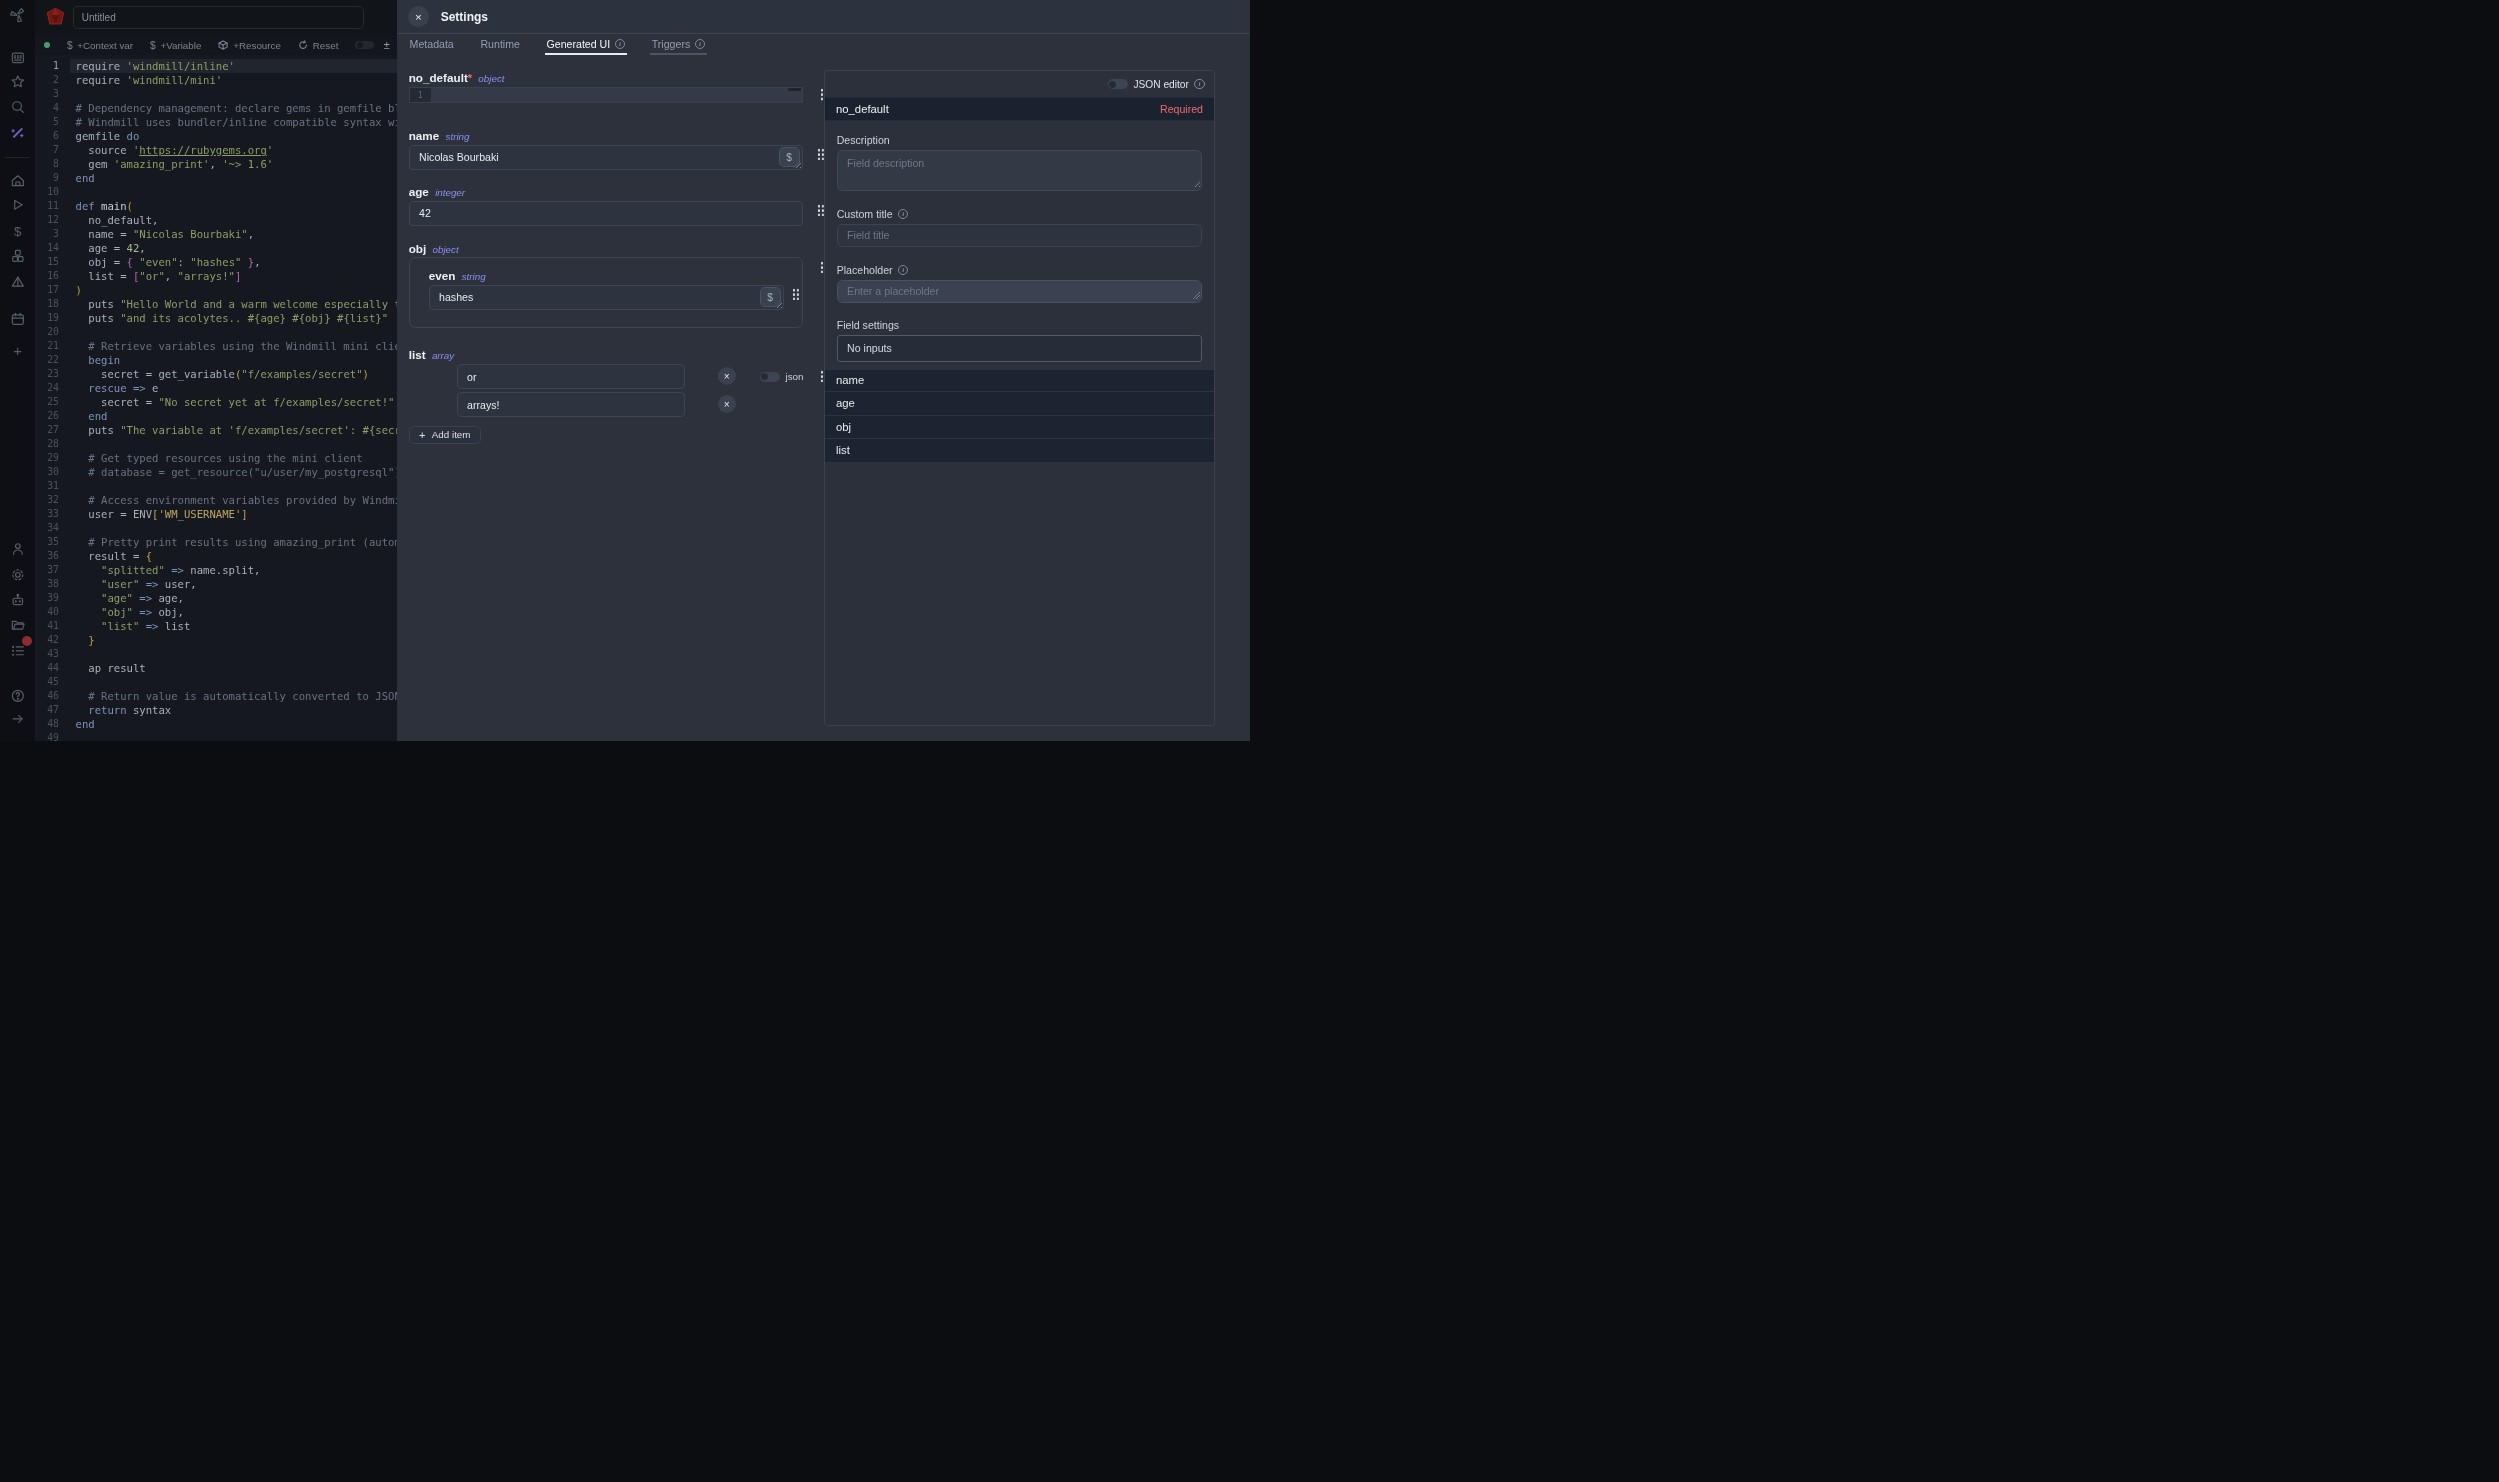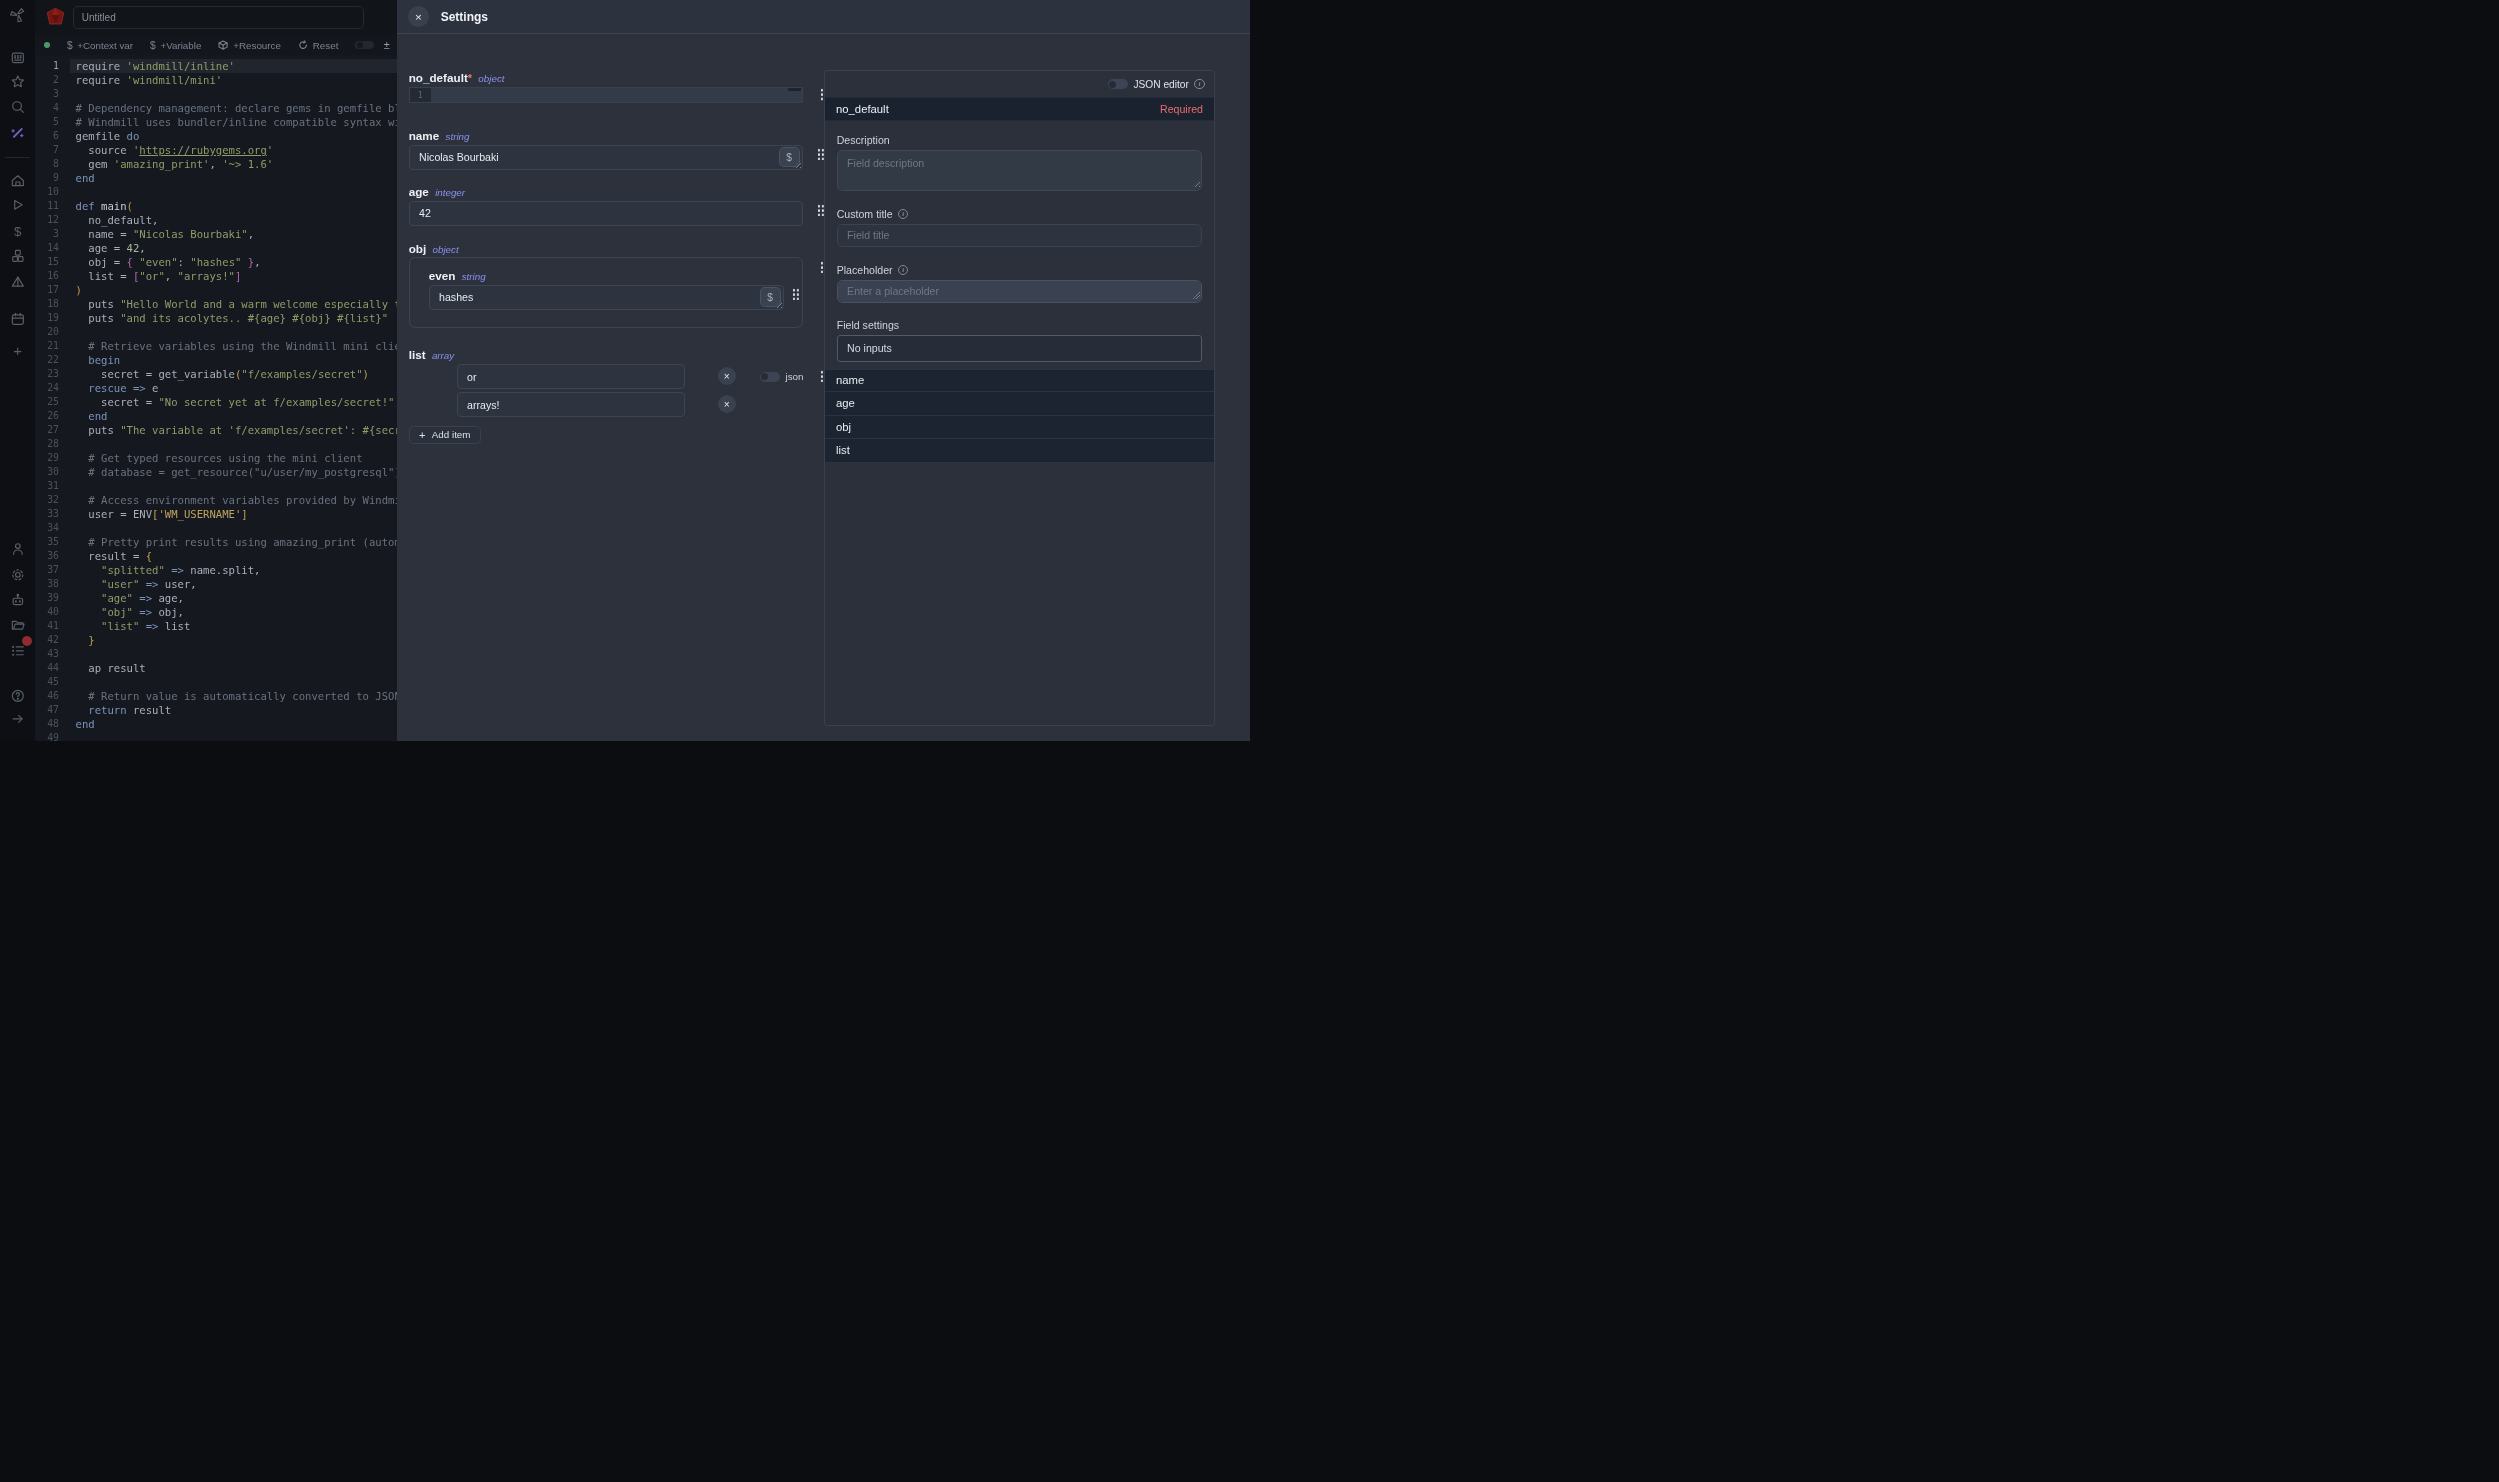--- a/index.html
+++ b/index.html
@@ -330,33 +330,49 @@
           <div class="cl"><span class="g">37</span><span class="cd"><span class="t-d">    </span><span class="t-s">"splitted"</span><span class="t-d"> </span><span class="t-a">=&gt;</span><span class="t-d"> name.split,</span></span></div>
           <div class="cl"><span class="g">38</span><span class="cd"><span class="t-d">    </span><span class="t-s">"user"</span><span class="t-d"> </span><span class="t-a">=&gt;</span><span class="t-d"> user,</span></span></div>
           <div class="cl"><span class="g">39</span><span class="cd"><span class="t-d">    </span><span class="t-s">"age"</span><span class="t-d"> </span><span class="t-a">=&gt;</span><span class="t-d"> age,</span></span></div>
           <div class="cl"><span class="g">40</span><span class="cd"><span class="t-d">    </span><span class="t-s">"obj"</span><span class="t-d"> </span><span class="t-a">=&gt;</span><span class="t-d"> obj,</span></span></div>
           <div class="cl"><span class="g">41</span><span class="cd"><span class="t-d">    </span><span class="t-s">"list"</span><span class="t-d"> </span><span class="t-a">=&gt;</span><span class="t-d"> list</span></span></div>
           <div class="cl"><span class="g">42</span><span class="cd"><span class="t-b">  }</span></span></div>
           <div class="cl"><span class="g">43</span><span class="cd"></span></div>
           <div class="cl"><span class="g">44</span><span class="cd"><span class="t-d">  ap result</span></span></div>
           <div class="cl"><span class="g">45</span><span class="cd"></span></div>
           <div class="cl"><span class="g">46</span><span class="cd"><span class="t-c">  # Return value is automatically converted to JSON</span></span></div>
-          <div class="cl"><span class="g">47</span><span class="cd"><span class="t-d">  </span><span class="t-k">return</span><span class="t-d"> result</span></span></div>
+          <div class="cl"><span class="g">47</span><span class="cd"><span class="t-d">  </span><span class="t-k">return</span><span class="t-d"> syntax</span></span></div>
           <div class="cl"><span class="g">48</span><span class="cd"><span class="t-k">end</span></span></div>
           <div class="cl"><span class="g">49</span><span class="cd"></span></div>
         </div>
     </div>
   </div>
 
   <div class="modal">
     <div class="modal-header">
       <button class="close-btn">×</button>
       <span class="modal-title">Settings</span>
     </div>
 
+    <div class="tabs">
+      <div class="tab">
+          <span>Metadata</span>
+        </div>
+      <div class="tab">
+          <span>Runtime</span>
+        </div>
+      <div class="tab active">
+        <span>Generated UI</span>
+          <span class="inf"></span>
+      </div>
+      <div class="tab trackline">
+        <span>Triggers</span>
+          <span class="inf"></span>
+      </div>
+    </div>
 
     <div class="form-col">
 
       <div class="f-row">
         <div class="f-label">
           <span class="f-name"><span>no_default</span><span class="f-star">*</span></span>
           <span class="f-type">object</span>
         </div>
         <div class="mini-editor">
           <div class="mini-gutter">1</div>

